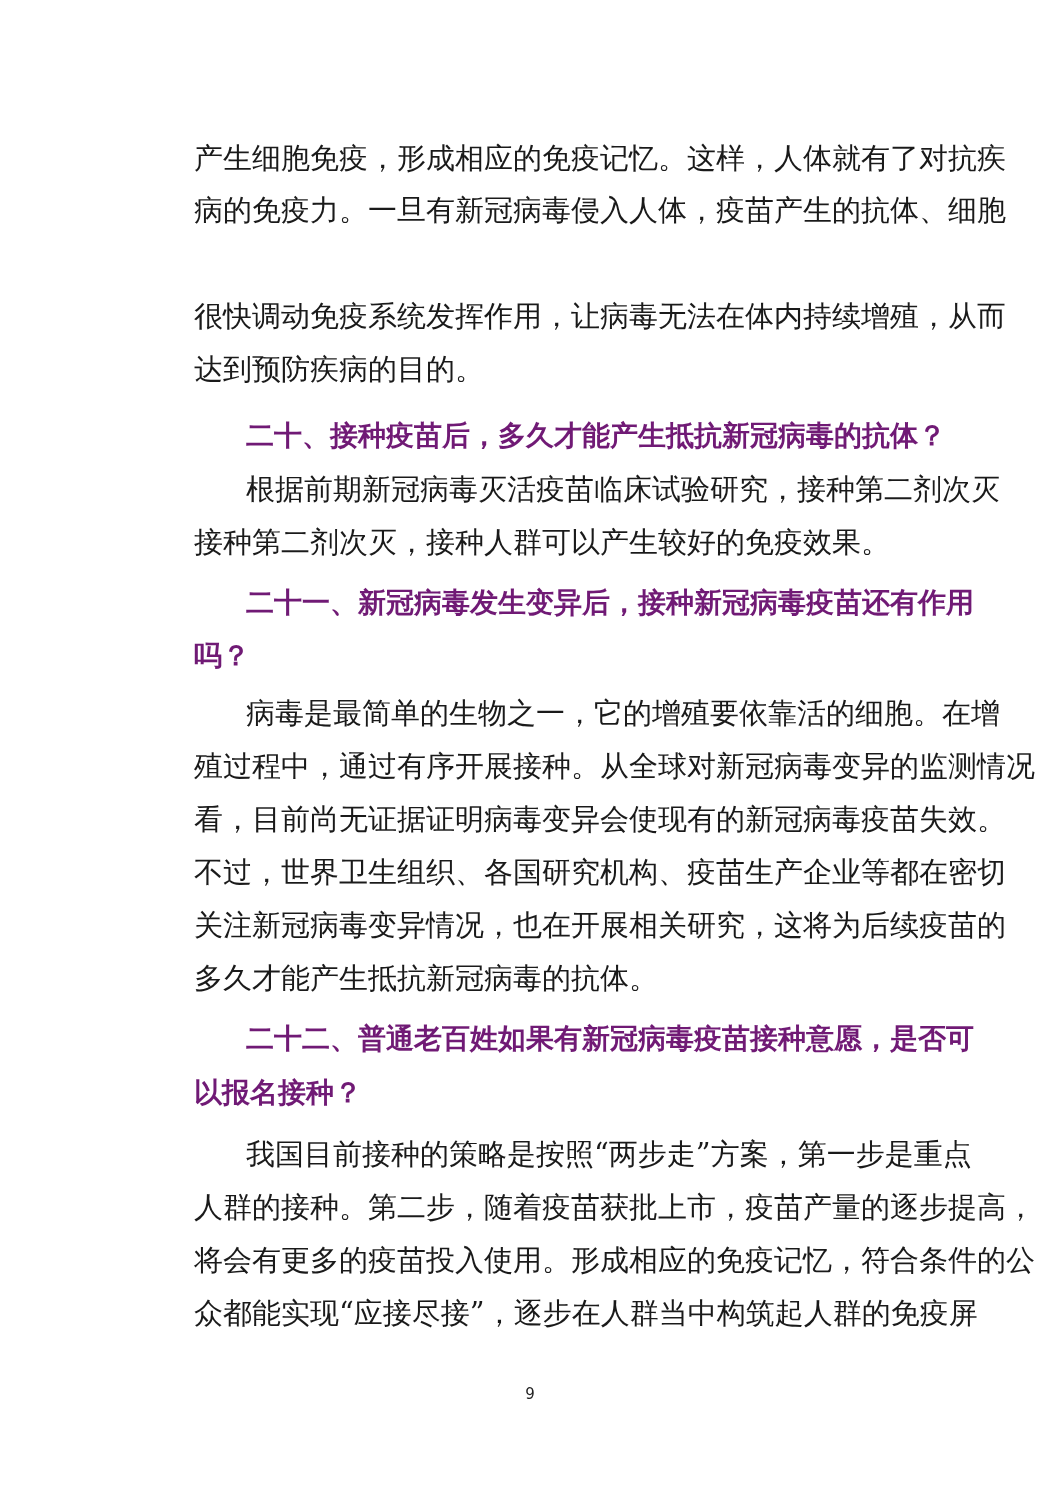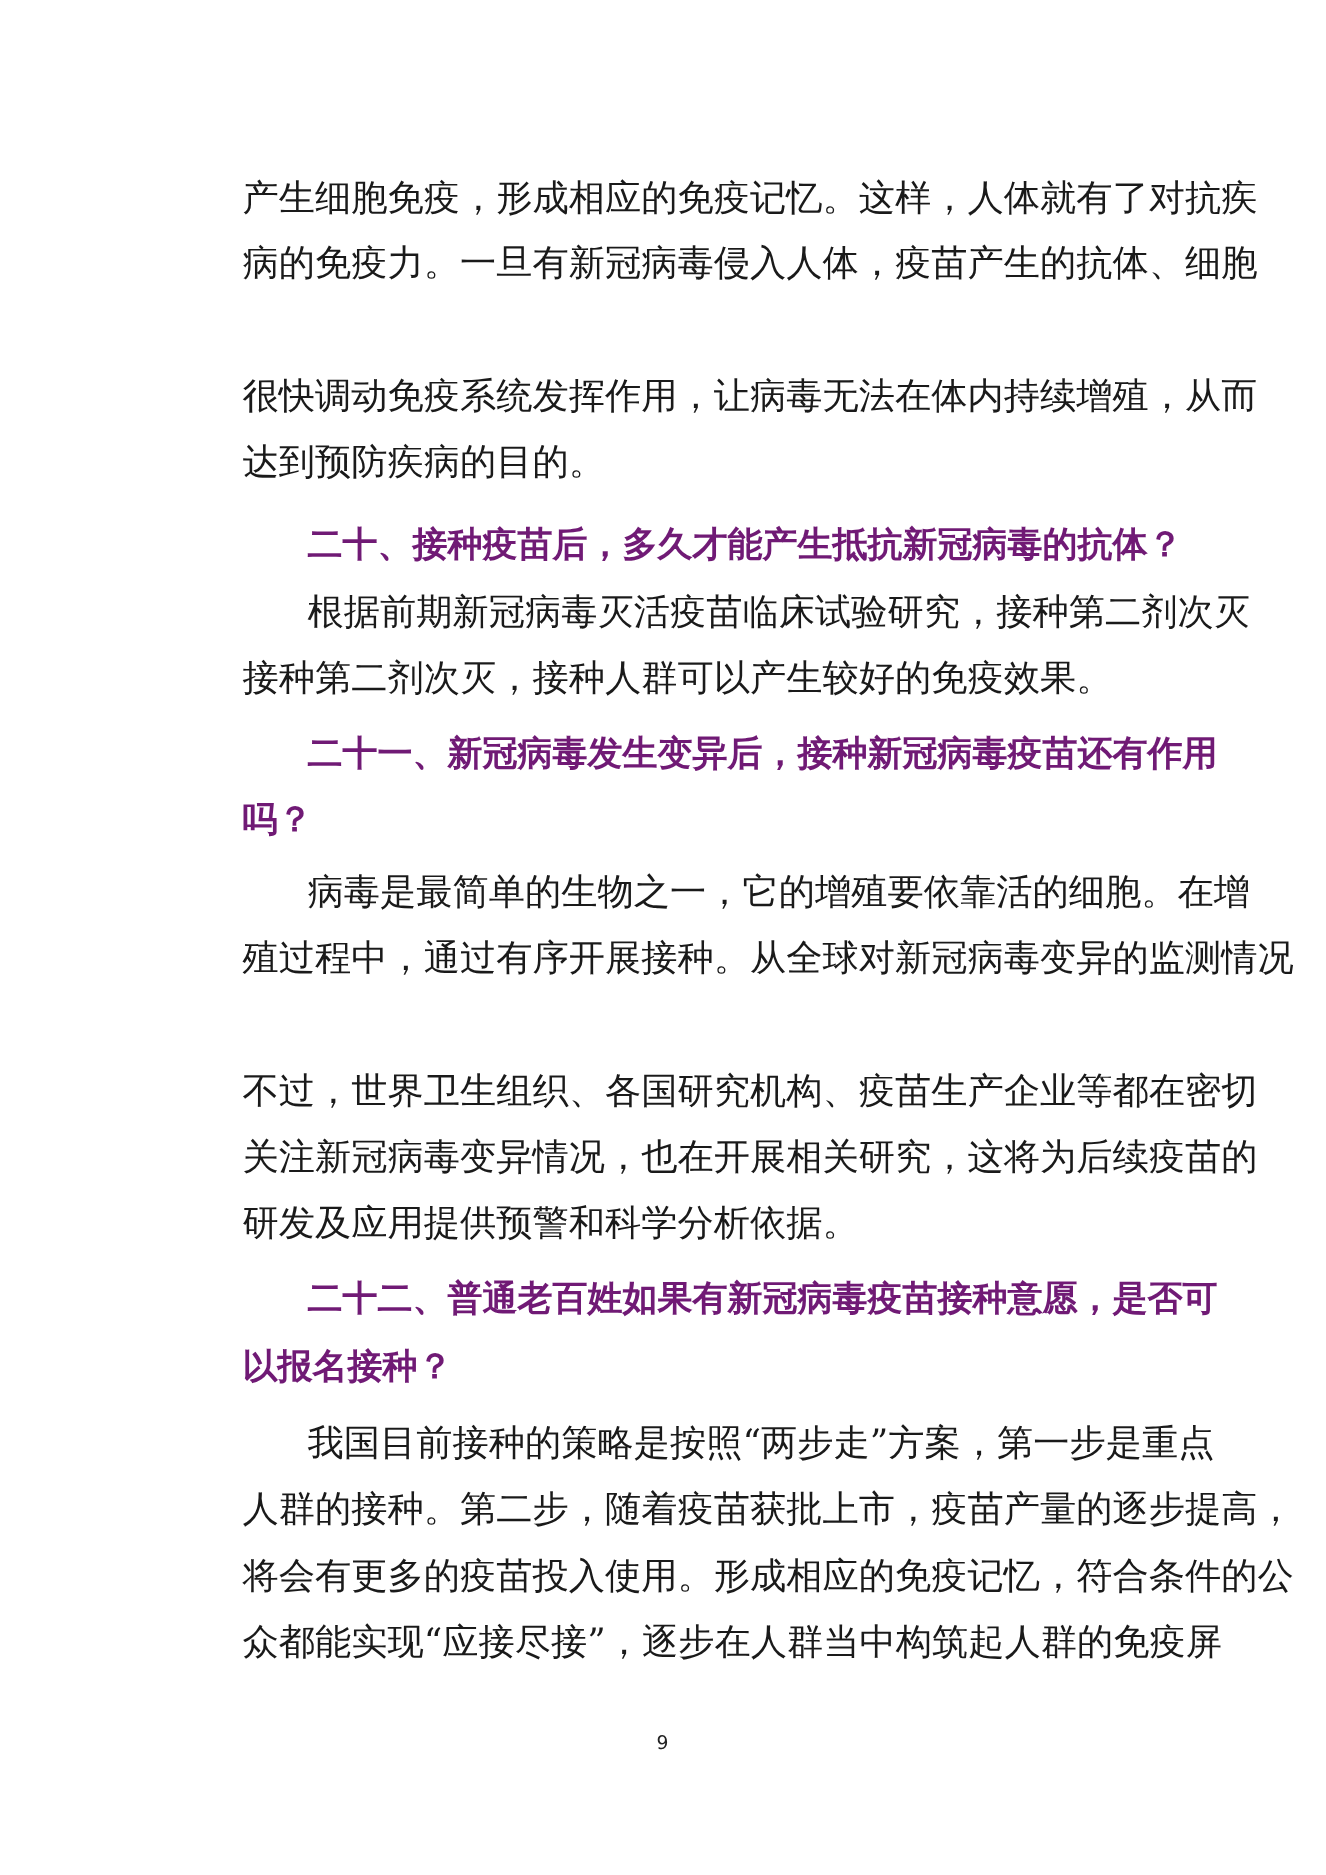--- a/index.html
+++ b/index.html
@@ -49,23 +49,24 @@
   <div class="line heading indent last" style="top:416px">二十、接种疫苗后，多久才能产生抵抗新冠病毒的抗体？</div>
 
   <div class="line indent" style="top:469px">根据前期新冠病毒灭活疫苗临床试验研究，接种第二剂次灭</div>
   <div class="line last" style="top:522px">接种第二剂次灭，接种人群可以产生较好的免疫效果。</div>
 
   <div class="line heading indent" style="top:583px">二十一、新冠病毒发生变异后，接种新冠病毒疫苗还有作用</div>
   <div class="line heading last" style="top:636px">吗？</div>
 
   <div class="line indent" style="top:693px">病毒是最简单的生物之一，它的增殖要依靠活的细胞。在增</div>
   <div class="line" style="top:746px">殖过程中，通过有序开展接种。从全球对新冠病毒变异的监测情况</div>
+  <div class="line" style="top:799px">看，目前尚无证据证明病毒变异会使现有的新冠病毒疫苗失效。</div>
   <div class="line" style="top:852px">不过，世界卫生组织、各国研究机构、疫苗生产企业等都在密切</div>
   <div class="line" style="top:905px">关注新冠病毒变异情况，也在开展相关研究，这将为后续疫苗的</div>
-  <div class="line last" style="top:958px">研发及应用提供预警和科学分析依据。</div>
+  <div class="line last" style="top:958px">多久才能产生抵抗新冠病毒的抗体。</div>
 
   <div class="line heading indent" style="top:1019px">二十二、普通老百姓如果有新冠病毒疫苗接种意愿，是否可</div>
   <div class="line heading last" style="top:1073px">以报名接种？</div>
 
   <div class="line indent" style="top:1134px">我国目前接种的策略是按照“两步走”方案，第一步是重点</div>
   <div class="line" style="top:1187px">人群的接种。第二步，随着疫苗获批上市，疫苗产量的逐步提高，</div>
   <div class="line" style="top:1240px">将会有更多的疫苗投入使用。形成相应的免疫记忆，符合条件的公</div>
   <div class="line" style="top:1293px">众都能实现“应接尽接”，逐步在人群当中构筑起人群的免疫屏</div>
 
   <div class="page-number">9</div>

